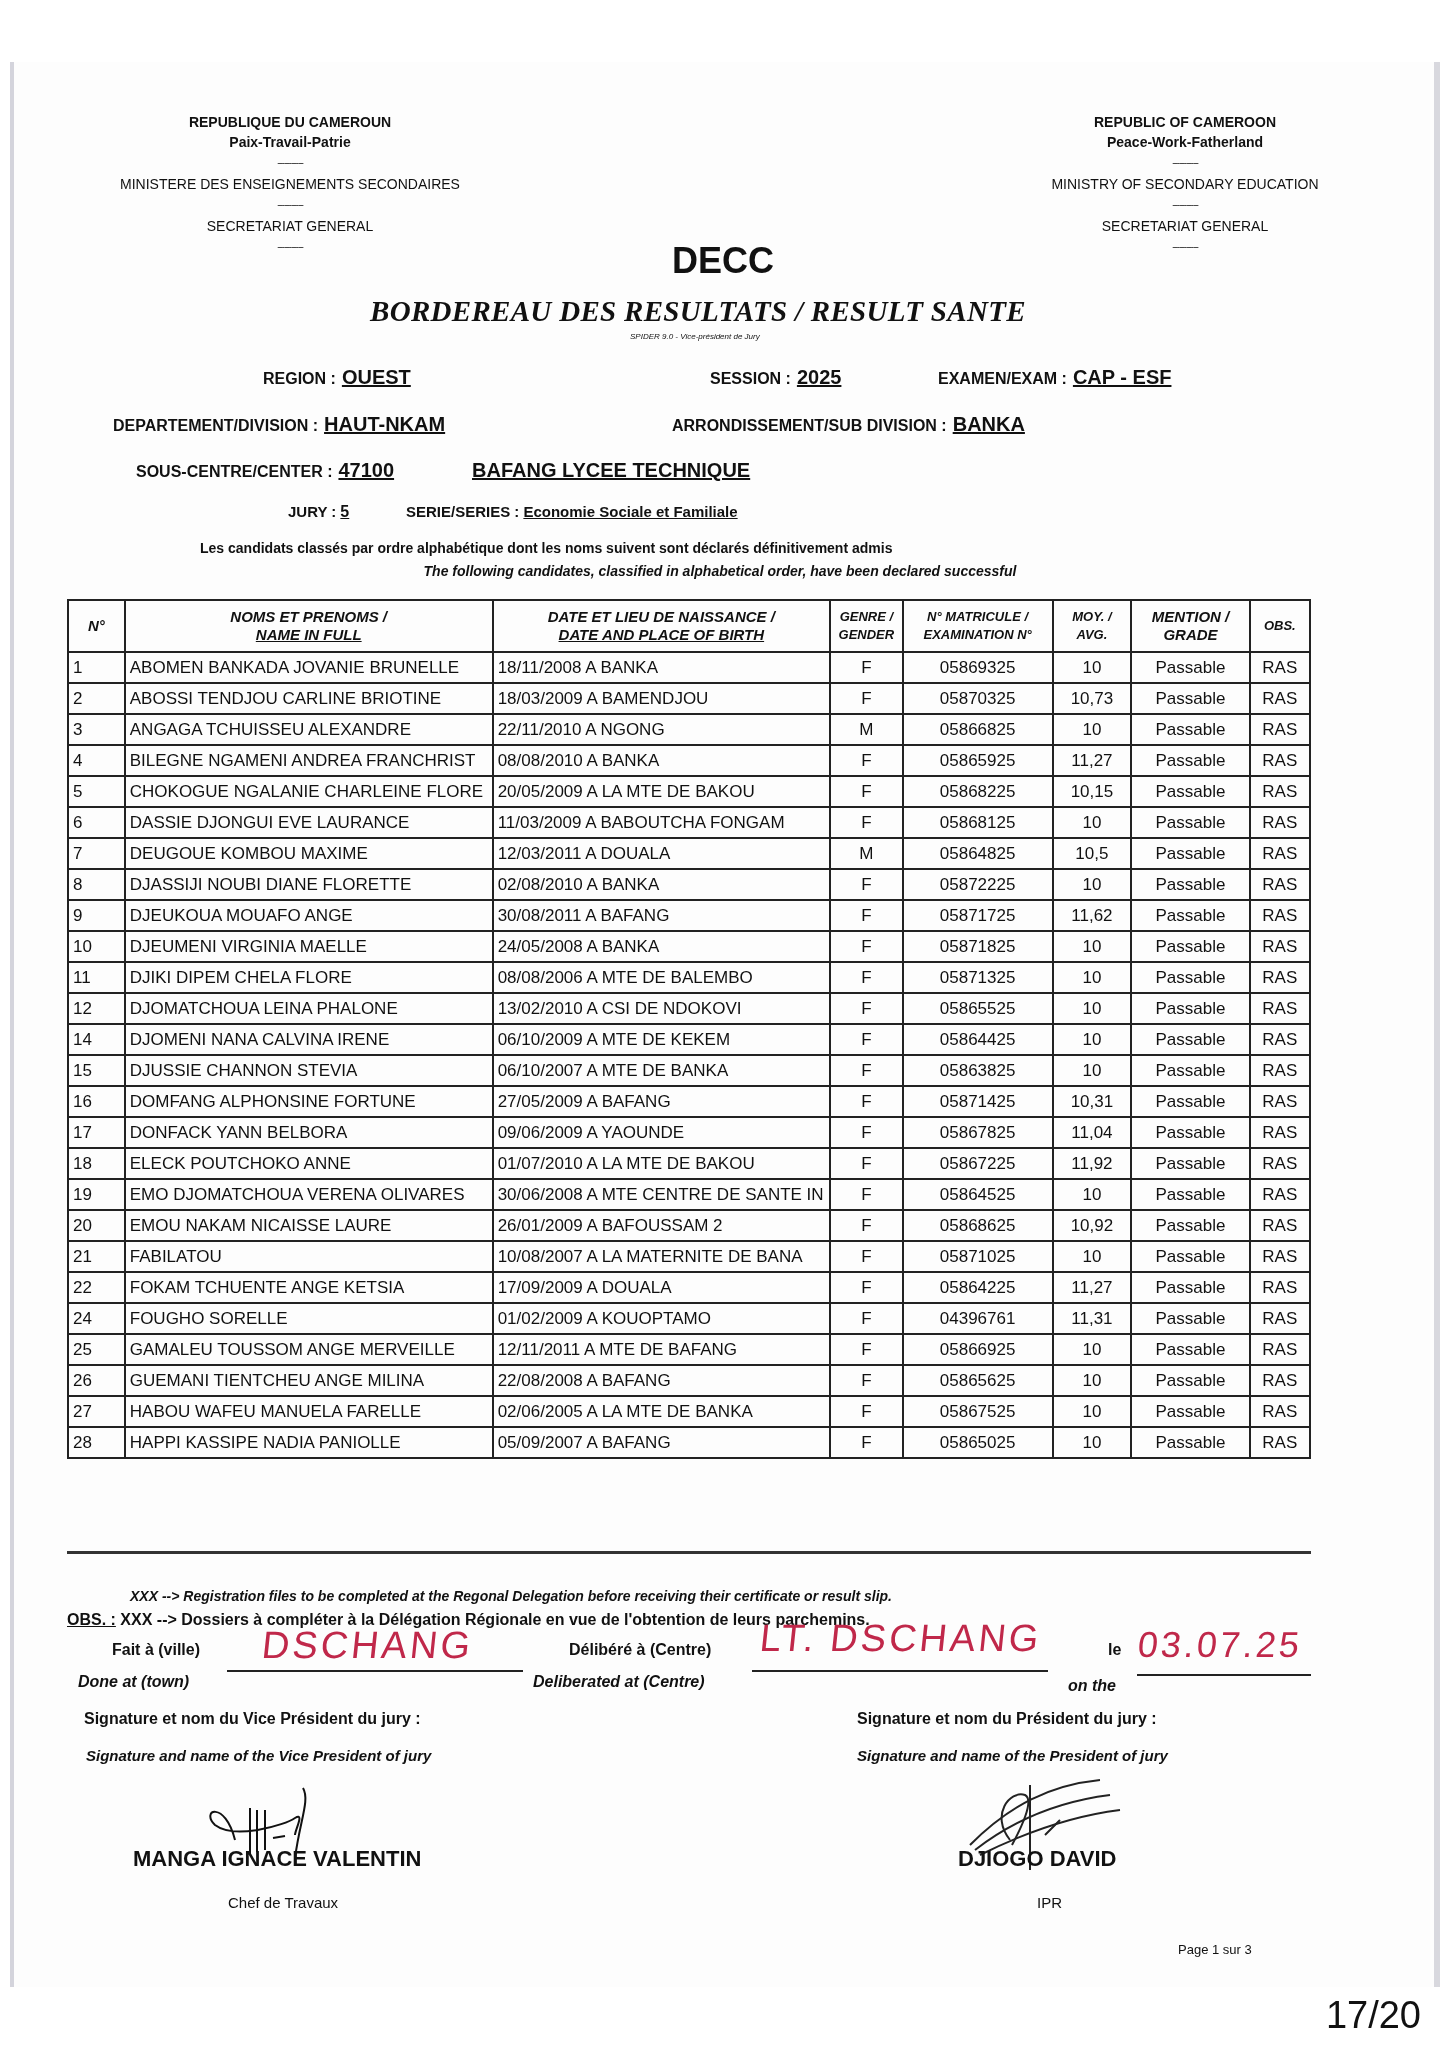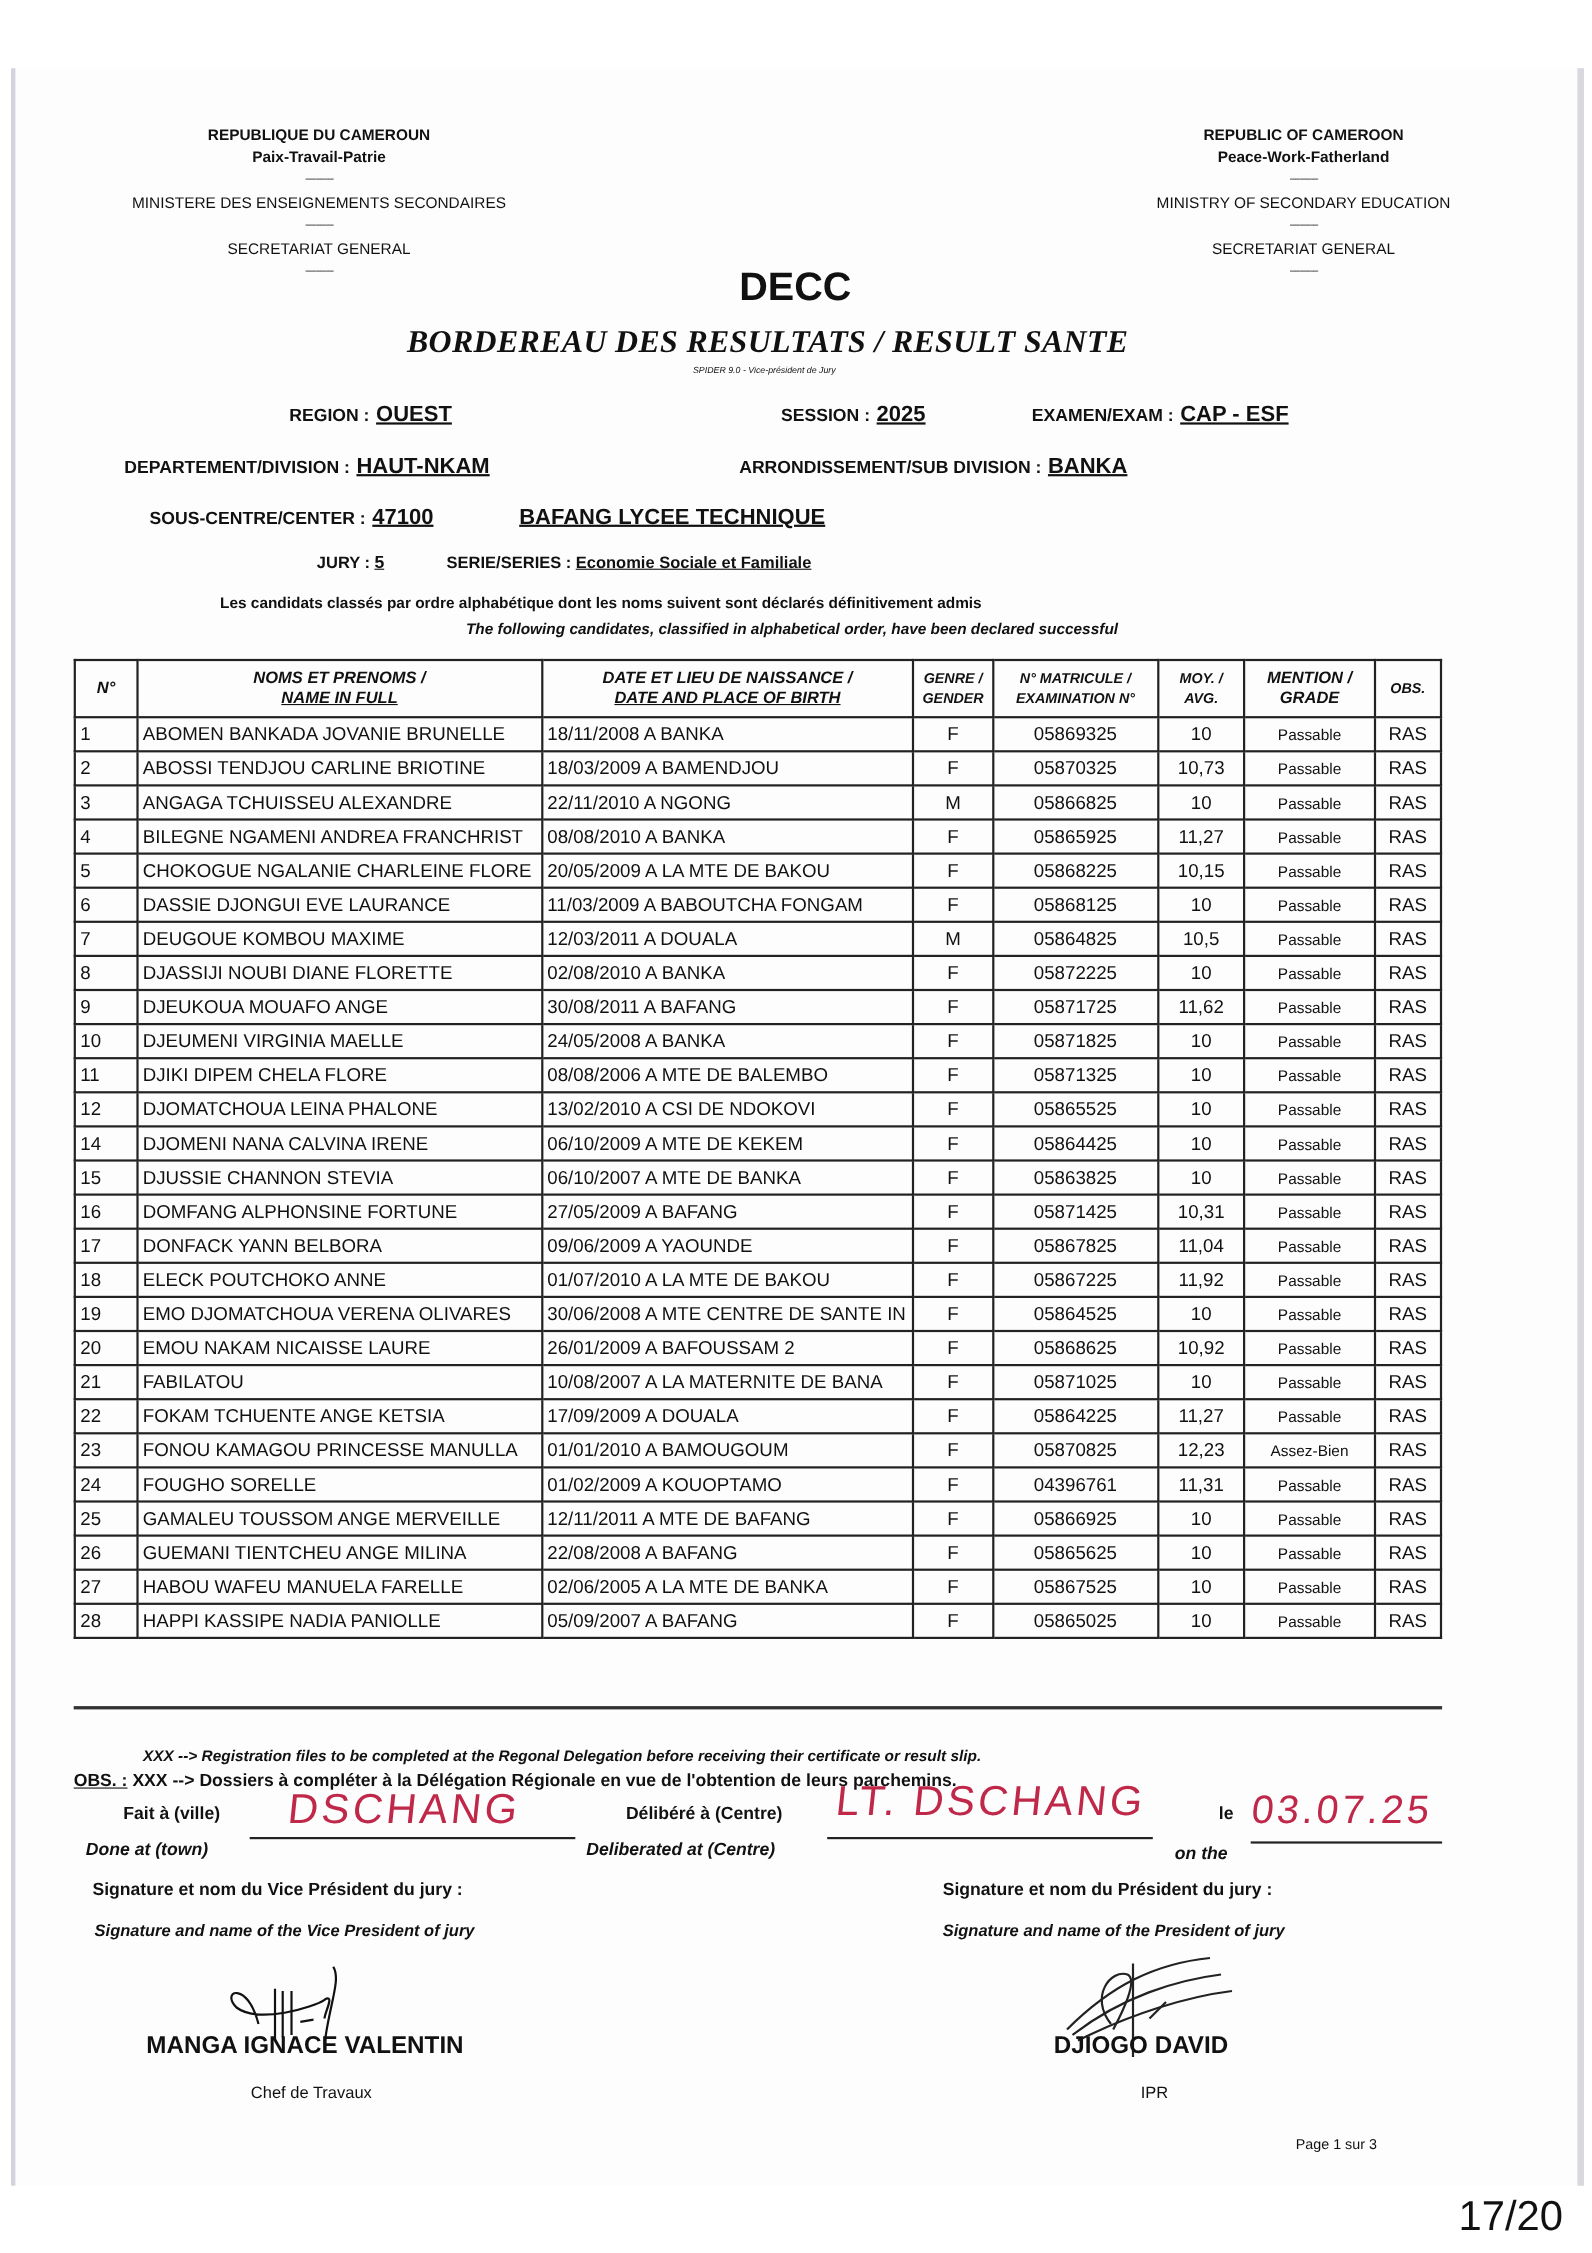--- a/index.html
+++ b/index.html
@@ -19,21 +19,21 @@
   .val { font-size:20px; font-weight:bold; text-decoration:underline; margin-left:6px; }
   .val-s { font-size:16px; font-weight:bold; text-decoration:underline; margin-left:4px; }
   .decl { font-size:14px; font-weight:bold; }
   .decl-en { font-size:14px; font-weight:bold; font-style:italic; text-align:center; }
   table.res { position:absolute; left:67px; top:599px; width:1244px; border-collapse:collapse;
               font-size:17px; }
   table.res th, table.res td { border:2px solid #222; padding:0 4px; height:29px; }
   table.res th { font-style:italic; font-size:15px; font-weight:bold; line-height:18px; height:50px; }
   table.res th u { text-decoration:underline; }
   td.c { text-align:center; }
-  td.ment { font-size:14px; text-align:center;margin-top:40px; }
+  td.ment { font-size:17px; text-align:center;margin-top:40px; }
   .hr { position:absolute; left:67px; top:1551px; width:1244px; height:3px; background:#333; }
   .obs1 { left:67px; top:1563px; font-size:16px; font-weight:bold;margin-top:48px; }
   .obs2 { left:130px; top:1588px; font-size:14px; font-weight:bold; font-style:italic; }
   .sigline { position:absolute; height:2px; background:#222; }
   .hand { position:absolute; color:#c0284a; font-family:"Liberation Sans", sans-serif;
           font-size:38px; letter-spacing:3px; transform:skewX(-6deg); }
   .sm { font-size:16px; font-weight:bold; }
   .smi { font-size:16px; font-weight:bold; font-style:italic; }
   .name { font-size:22px; font-weight:bold; }
   .counter { right:26px; top:1994px; font-size:38px; color:#111; }
@@ -326,30 +326,20 @@
         <td>22</td>
         <td>FOKAM TCHUENTE ANGE KETSIA</td>
         <td>17/09/2009 A DOUALA</td>
         <td class="c">F</td>
         <td class="c">05864225</td>
         <td class="c">11,27</td>
         <td class="ment">Passable</td>
         <td class="c">RAS</td>
       </tr>
       <tr>
-        <td>23</td>
-        <td>FONOU KAMAGOU PRINCESSE MANULLA</td>
-        <td>01/01/2010 A BAMOUGOUM</td>
-        <td class="c">F</td>
-        <td class="c">05870825</td>
-        <td class="c">12,23</td>
-        <td class="ment">Assez-Bien</td>
-        <td class="c">RAS</td>
-      </tr>
-      <tr>
         <td>24</td>
         <td>FOUGHO SORELLE</td>
         <td>01/02/2009 A KOUOPTAMO</td>
         <td class="c">F</td>
         <td class="c">04396761</td>
         <td class="c">11,31</td>
         <td class="ment">Passable</td>
         <td class="c">RAS</td>
       </tr>
       <tr>

